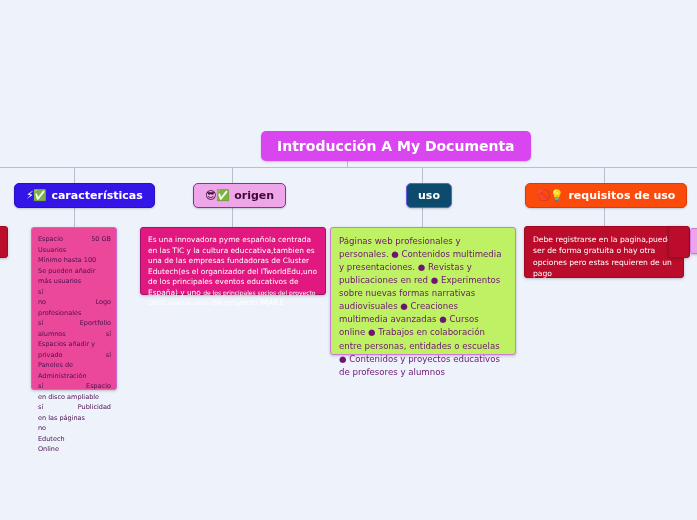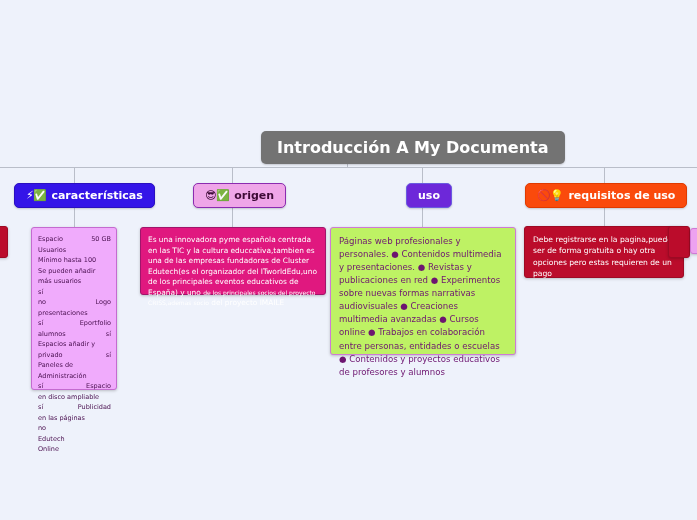--- a/index.html
+++ b/index.html
@@ -60,24 +60,24 @@
   .drop2.e2 { left: 232px; top: 205px; height: 22px; }
   .drop2.e3 { left: 422px; top: 205px; height: 22px; }
   .drop2.e4 { left: 604px; top: 205px; height: 22px; }
 
   
   .root-node {
     position: absolute;
     left: 261px;
     top: 131px;
     padding: 7px 16px;
-    background: #737373;
+    background: #d946ef;
     color: #ffffff;
     font-weight: bold;
-    font-size: 16px;
+    font-size: 14px;
     border-radius: 5px;
     white-space: nowrap;
     box-shadow: 0 1px 2px rgba(0,0,0,.18);
   }
 
   
   .chip {
     position: absolute;
     top: 183px;
     display: flex;
@@ -99,21 +99,21 @@
     border: 1px solid #2a10c0;
   }
   .chip-origen {
     left: 193px;
     background: #efa6e8;
     color: #3d0a36;
     border: 1px solid #8b2bb0;
   }
   .chip-uso {
     left: 406px;
-    background: #6d28d9;
+    background: #0c4a6e;
     color: #ffffff;
     border: 1px solid #6a5ae0;
   }
   .chip-requisitos {
     left: 525px;
     background: #fa4a0c;
     color: #ffffff;
     border: 1px solid #e03a00;
   }
 
@@ -123,21 +123,21 @@
     border-radius: 3px;
     box-shadow: 0 1px 3px rgba(0,0,0,.22);
     box-sizing: border-box;
   }
 
   .box-caracteristicas {
     left: 31px;
     top: 227px;
     width: 86px;
     height: 163px;
-    background: #f0abfc;
+    background: #ec4899;
     border: 1px solid #c46bd0;
     color: #4a1050;
     font-size: 6.5px;
     line-height: 1.62;
     padding: 6px 5px 4px 6px;
   }
   .kv {
     display: flex;
     justify-content: space-between;
     gap: 4px;
@@ -262,21 +262,21 @@
       </div>
       <div class="full">Usuarios</div>
       <div class="full">Mínimo hasta 100</div>
       <div class="full">Se pueden añadir</div>
       <div class="full">más usuarios</div>
       <div class="full">sí</div>
       <div class="kv">
         <span class="k">no</span>
         <span class="v">Logo</span>
       </div>
-      <div class="full">presentaciones</div>
+      <div class="full">profesionales</div>
       <div class="kv">
         <span class="k">sí</span>
         <span class="v">Eportfolio</span>
       </div>
       <div class="kv">
         <span class="k">alumnos</span>
         <span class="v">sí</span>
       </div>
       <div class="full">Espacios añadir y</div>
       <div class="kv">

